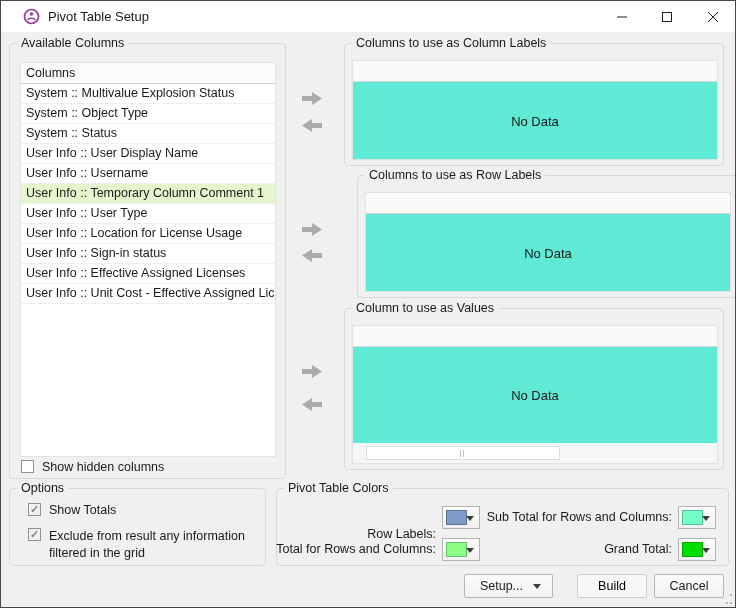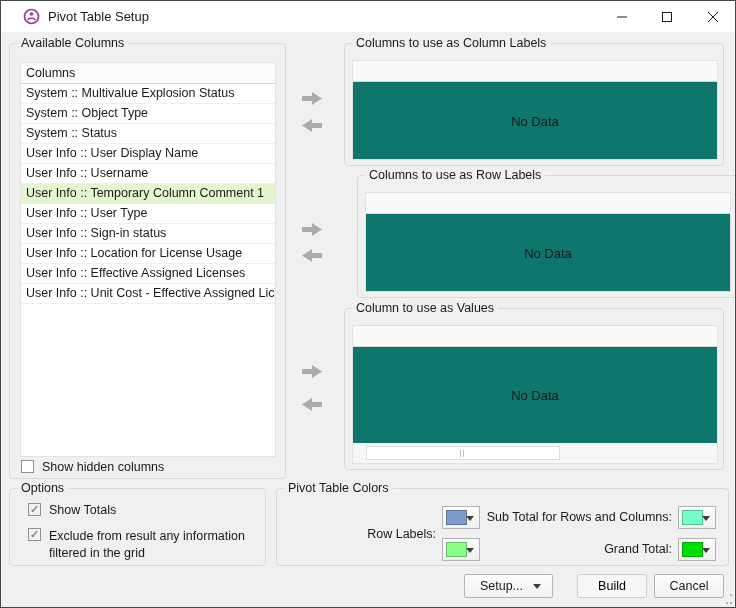--- a/index.html
+++ b/index.html
@@ -14,21 +14,21 @@
   .groupbox{position:absolute;border:1px solid #d9d9d9;border-radius:4px;box-sizing:border-box;background:#f0f0f0;padding-left:44px;}
   .group-label{position:absolute;top:-8px;left:7px;background:#f0f0f0;padding:0 4px;white-space:nowrap;line-height:15px;}
   
   .listbox{position:absolute;background:#ffffff;border:1px solid #e2e2e2;box-sizing:border-box;overflow:hidden;}
   .list-header{height:20px;line-height:20px;padding-left:5px;background:#fbfbfb;border-bottom:1px solid #d6d6d6;white-space:nowrap;overflow:hidden;}
   .list-row{height:19px;line-height:19px;padding-left:5px;border-bottom:1px solid #efefef;white-space:nowrap;overflow:hidden;background:#fff;}
   .list-row.selected{background:var(--highlight,#e4f6cd);}
   
   .panel-list{position:absolute;background:#ffffff;border:1px solid #e2e2e2;box-sizing:border-box;}
   .panel-header{height:20px;background:#fafafa;border-bottom:1px solid #d6d6d6;}
-  .panel-body{position:absolute;left:0;right:0;top:21px;bottom:0;background:#0f766e;text-decoration:underline;}
+  .panel-body{position:absolute;left:0;right:0;top:21px;bottom:0;background:#5eead4;text-decoration:underline;}
   .no-data{position:absolute;left:0;right:0;top:50%;transform:translateY(-50%);text-align:center;font-size:13px;}
   .panel-footer{position:absolute;left:0;right:0;bottom:0;height:20px;background:#f6f6f6;}
   .hscrollbar{position:absolute;left:13px;top:3px;width:194px;height:14px;background:#fff;border:1px solid #dcdcdc;box-sizing:border-box;}
   .hgrip{position:absolute;left:50%;top:3px;transform:translateX(-50%);width:6px;height:7px;background:repeating-linear-gradient(90deg,#c2c2c2 0 1px,transparent 1px 3px);}
   
   .arrow-btn{position:absolute;left:300px;width:22px;height:15px;background:transparent;border:none;padding:0;cursor:default;}
   
   .check-row{position:absolute;display:flex;align-items:flex-start;}
   .checkbox{width:13px;height:13px;border:1px solid #919191;background:#fff;box-sizing:border-box;display:flex;align-items:center;justify-content:center;flex:0 0 auto;}
   .checkbox.checked{background:#f1f1f1;}
@@ -83,22 +83,22 @@
       <div class="list-header">Columns</div>
       <div>
 
       <div class="list-row"><span>System :: Multivalue Explosion Status</span></div>
           <div class="list-row"><span>System :: Object Type</span></div>
           <div class="list-row"><span>System :: Status</span></div>
           <div class="list-row"><span>User Info :: User Display Name</span></div>
           <div class="list-row"><span>User Info :: Username</span></div>
           <div class="list-row selected"><span>User Info :: Temporary Column Comment 1</span></div>
           <div class="list-row"><span>User Info :: User Type</span></div>
+          <div class="list-row"><span>User Info :: Location for License Usage</span></div>
           <div class="list-row"><span>User Info :: Sign-in status</span></div>
-          <div class="list-row"><span>User Info :: Location for License Usage</span></div>
           <div class="list-row"><span>User Info :: Effective Assigned Licenses</span></div>
           <div class="list-row"><span>User Info :: Unit Cost - Effective Assigned Licenses</span></div>
         </div>
     </div>
     <div class="check-row" style="left:11px;top:416px">
       <span class="checkbox">
           <span class="check">✓</span>
         </span>
       <span class="check-label">Show hidden columns</span>
     </div>
@@ -196,20 +196,21 @@
       <span class="swatch" style="background: rgb(125, 156, 201);"></span>
       <span class="dd-arrow"></span>
     </div>
 
     <span class="dd-label" style="top:21px;right:56px">Sub Total for Rows and Columns:</span>
     <div class="color-dd" style="left:401px;top:17px">
       <span class="swatch" style="background: rgb(115, 255, 200);"></span>
       <span class="dd-arrow"></span>
     </div>
 
+    <span class="dd-label" style="top:53px;right:292px">Total for Rows and Columns:</span>
     <div class="color-dd" style="left:165px;top:49px">
       <span class="swatch" style="background: rgb(140, 255, 135);"></span>
       <span class="dd-arrow"></span>
     </div>
 
     <span class="dd-label" style="top:53px;right:56px">Grand Total:</span>
     <div class="color-dd" style="left:401px;top:49px">
       <span class="swatch" style="background: rgb(0, 224, 0);"></span>
       <span class="dd-arrow"></span>
     </div>

